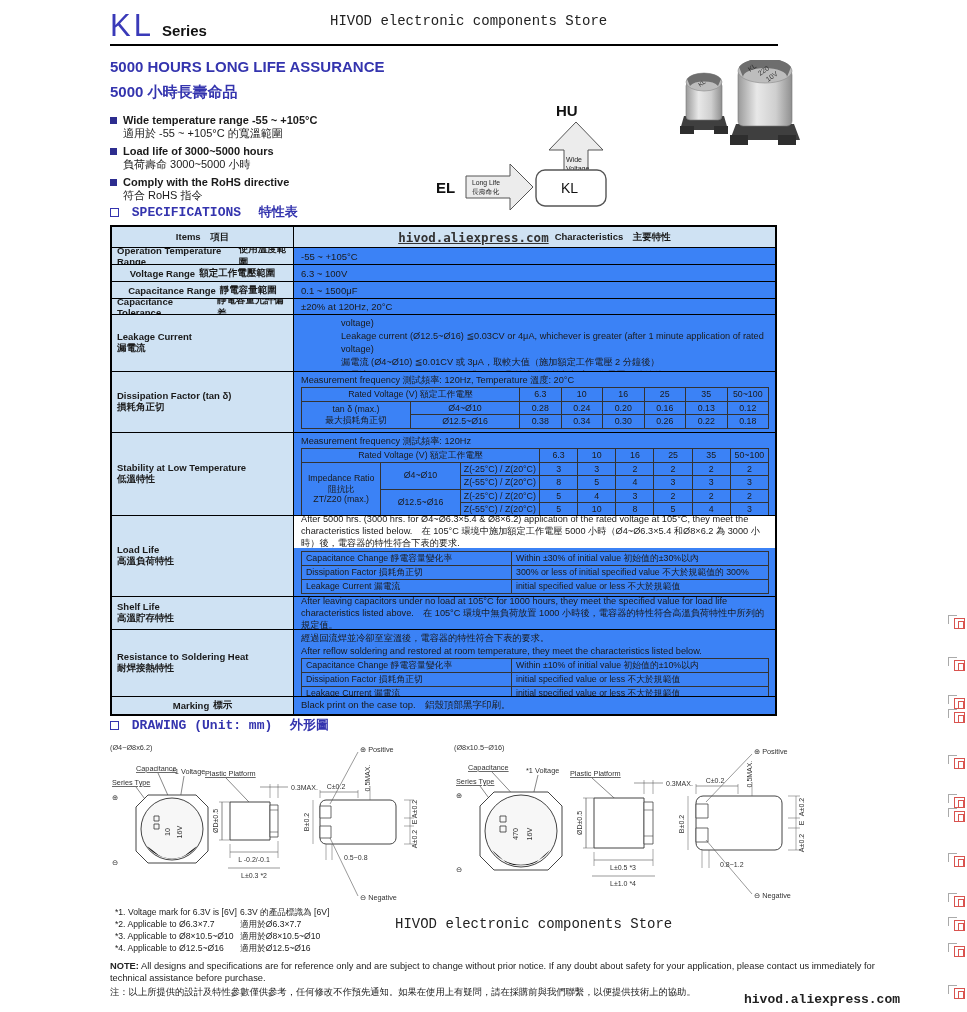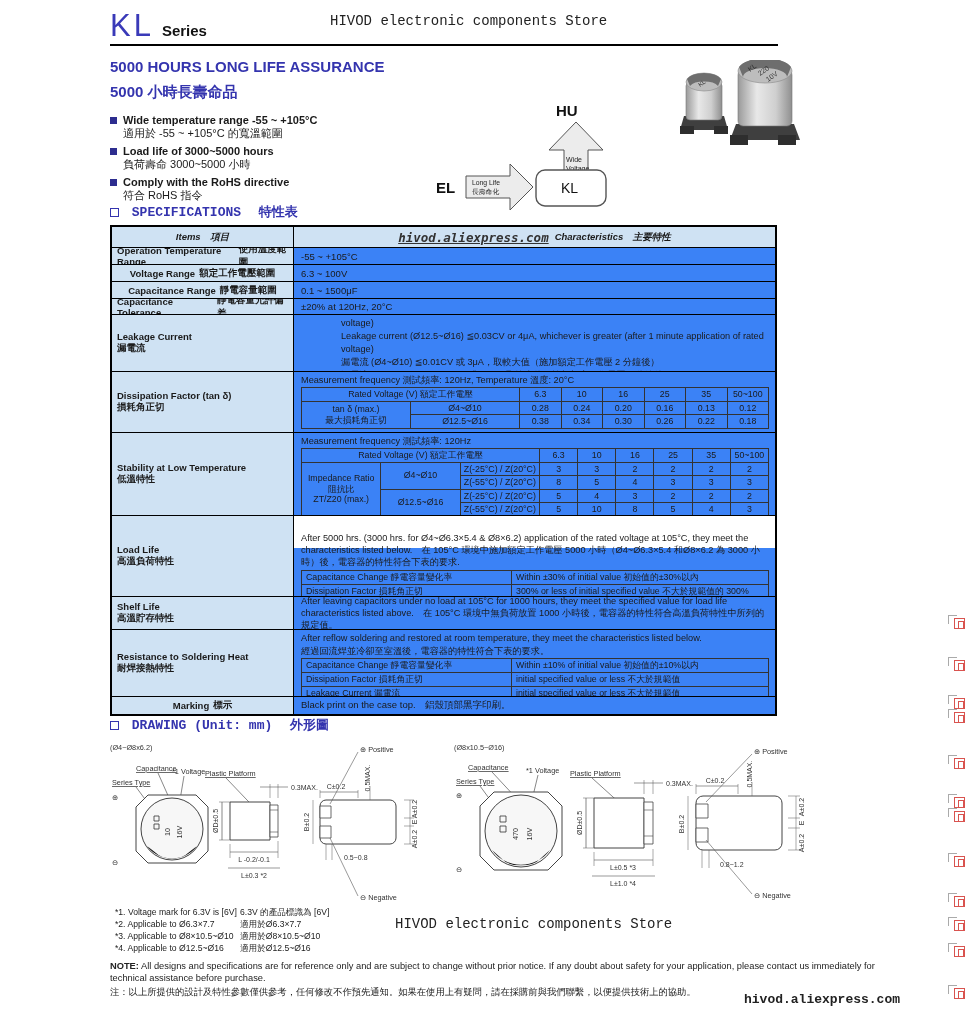--- a/index.html
+++ b/index.html
@@ -22,21 +22,21 @@
   .bullet-row { margin-bottom:4px; }
   .bullet-en { font-weight:bold; }
   .bullet-sq { display:inline-block; width:7px; height:7px; background:#2d2d8f; margin-right:6px; }
   .bullet-zh { margin-left:13px; }
   .sec-title { font-size:13px; font-weight:bold; color:#3434ae;font-family:Liberation Mono, monospace; }
   .sq-icon { display:inline-block; width:9px; height:9px; border:1.5px solid #3434ae; margin-right:5px; vertical-align:-1px; }
 
   
   .spec { left:110px; top:225px; width:667px; border:2px solid #000; font-size:9.5px; }
   .srow { display:flex; border-top:1px solid #000; overflow:hidden; }
-  .srow:first-child { border-top:none;font-style:italic; }
+  .srow:first-child { border-top:none; }
   .c-item { width:182px; flex:0 0 182px; background:#cfe2f3; border-right:1px solid #000;
             padding:2px 5px; display:flex; flex-direction:column; justify-content:center; }
   .c-item .en { font-weight:bold; }
   .c-item .zh { font-weight:bold; }
   .c-item.inline { flex-direction:row; align-items:center; gap:4px; }
   .c-val { flex:1; background:#3b82f6; padding:2px 7px; display:flex; flex-direction:column; justify-content:center; }
   .hdr { background:#cfe2f3; }
   .hdr .c-item { justify-content:center; align-items:center; flex-direction:row; }
   .hdr-right { flex:1; background:#cfe2f3; display:flex; align-items:center; justify-content:center; gap:6px; padding:1px 4px; }
   .wm { font-family:"DejaVu Sans Mono","Liberation Mono",monospace; font-size:12.5px; font-weight:bold; text-decoration:underline; color:#333; }
@@ -330,21 +330,21 @@
         </tbody>
           </table>
       </div>
     </div>
 
     <div class="srow" style="height:81px;">
       <div class="c-item">
           <span class="en">Load Life</span>
           <span class="zh">高溫負荷特性</span>
         </div>
-      <div class="c-val" style="justify-content:center; padding-top:2px;margin-top:32px;">
+      <div class="c-val" style="justify-content:flex-end; padding-top:2px;margin-top:32px;">
         <div class="note-line" style="margin-bottom:2px;">After 5000 hrs. (3000 hrs. for Ø4~Ø6.3×5.4 &amp; Ø8×6.2) application of the rated voltage at 105°C, they meet the characteristics listed below.　在 105°C 環境中施加額定工作電壓 5000 小時（Ø4~Ø6.3×5.4 和Ø8×6.2 為 3000 小時）後，電容器的特性符合下表的要求.</div>
         <table class="kv">
           <tbody>
               <tr>
                 <td style="width:210px;">Capacitance Change 靜電容量變化率</td>
                 <td>Within ±30% of initial value 初始值的±30%以內</td>
               </tr>
           <tr>
                 <td>Dissipation Factor 損耗角正切</td>
                 <td>300% or less of initial specified value 不大於規範值的 300%</td>
@@ -367,22 +367,22 @@
           <span class="note-line">After leaving capacitors under no load at 105°C for 1000 hours, they meet the specified value for load life characteristics listed above.　在 105°C 環境中無負荷放置 1000 小時後，電容器的特性符合高溫負荷特性中所列的規定值。</span>
         </div>
     </div>
 
     <div class="srow" style="height:67px;">
       <div class="c-item">
           <span class="en">Resistance to Soldering Heat</span>
           <span class="zh">耐焊接熱特性</span>
         </div>
       <div class="c-val" style="justify-content:flex-start; padding-top:2px;">
+        <div class="note-line">經過回流焊並冷卻至室溫後，電容器的特性符合下表的要求。</div>
         <div class="note-line">After reflow soldering and restored at room temperature, they meet the characteristics listed below.</div>
-        <div class="note-line">經過回流焊並冷卻至室溫後，電容器的特性符合下表的要求。</div>
         <table class="kv">
           <tbody>
               <tr>
                 <td style="width:210px;">Capacitance Change 靜電容量變化率</td>
                 <td>Within ±10% of initial value 初始值的±10%以内</td>
               </tr>
           <tr>
                 <td>Dissipation Factor 損耗角正切</td>
                 <td>initial specified value or less 不大於規範值</td>
               </tr>

